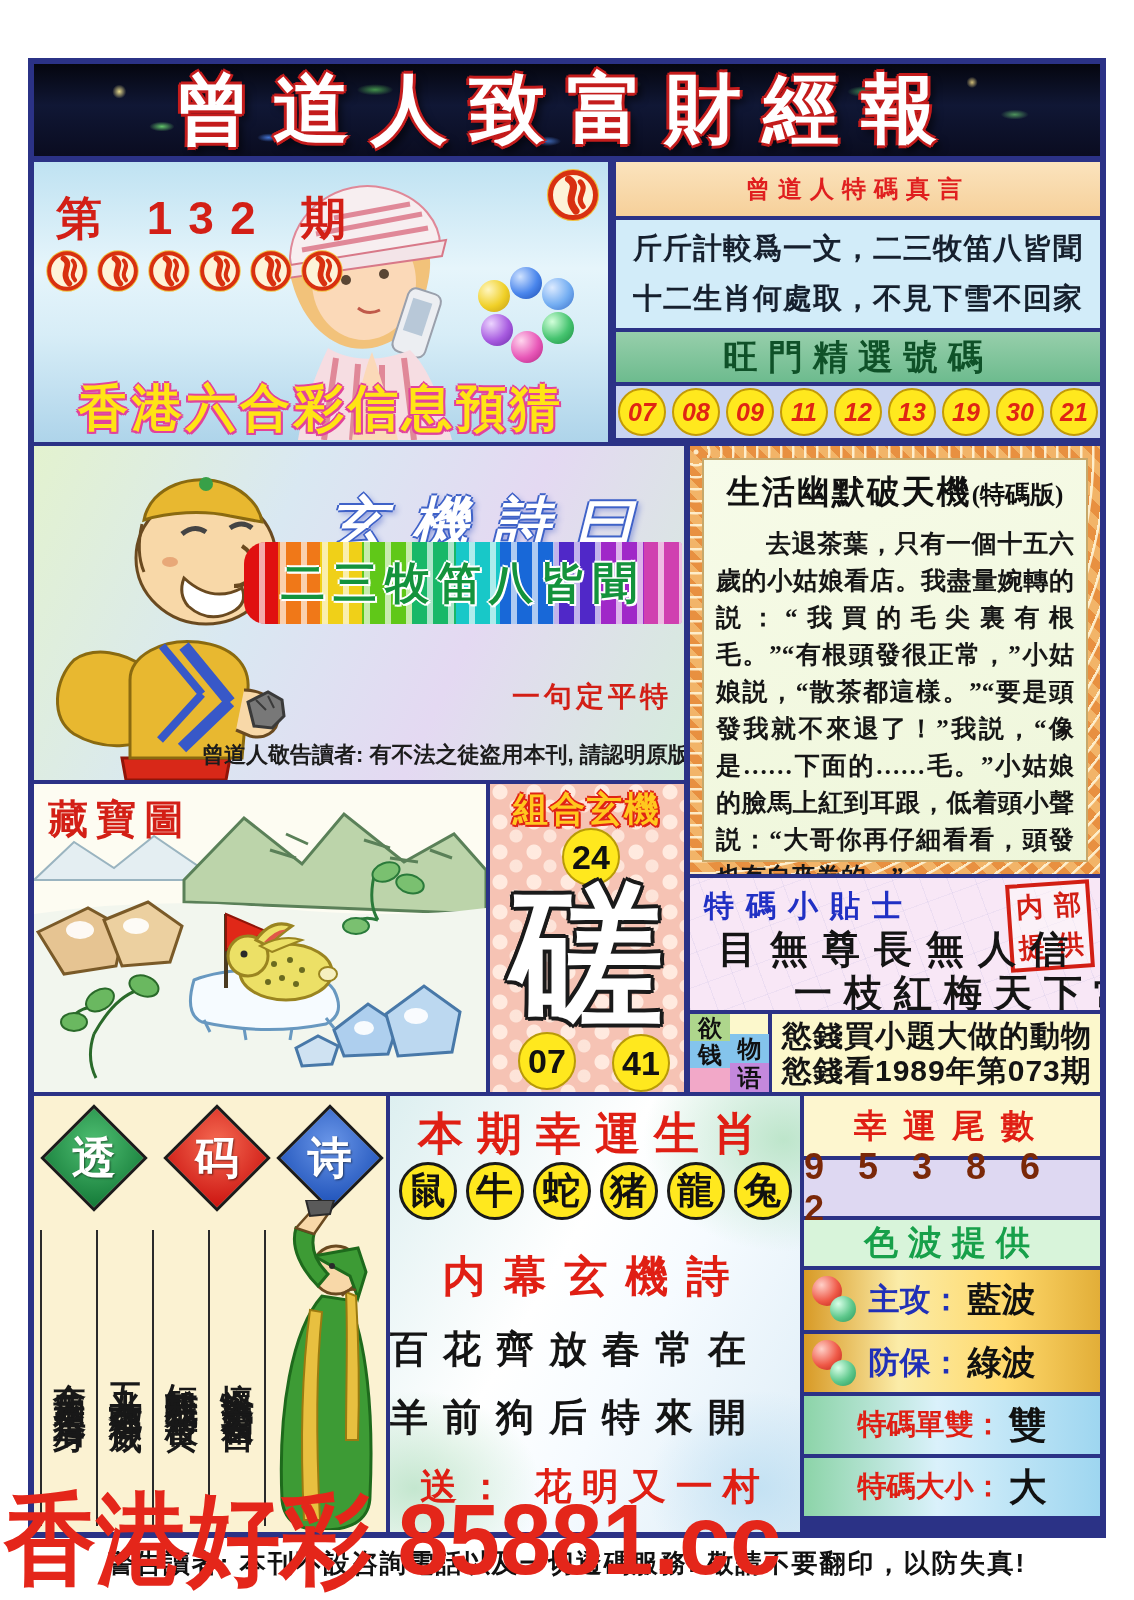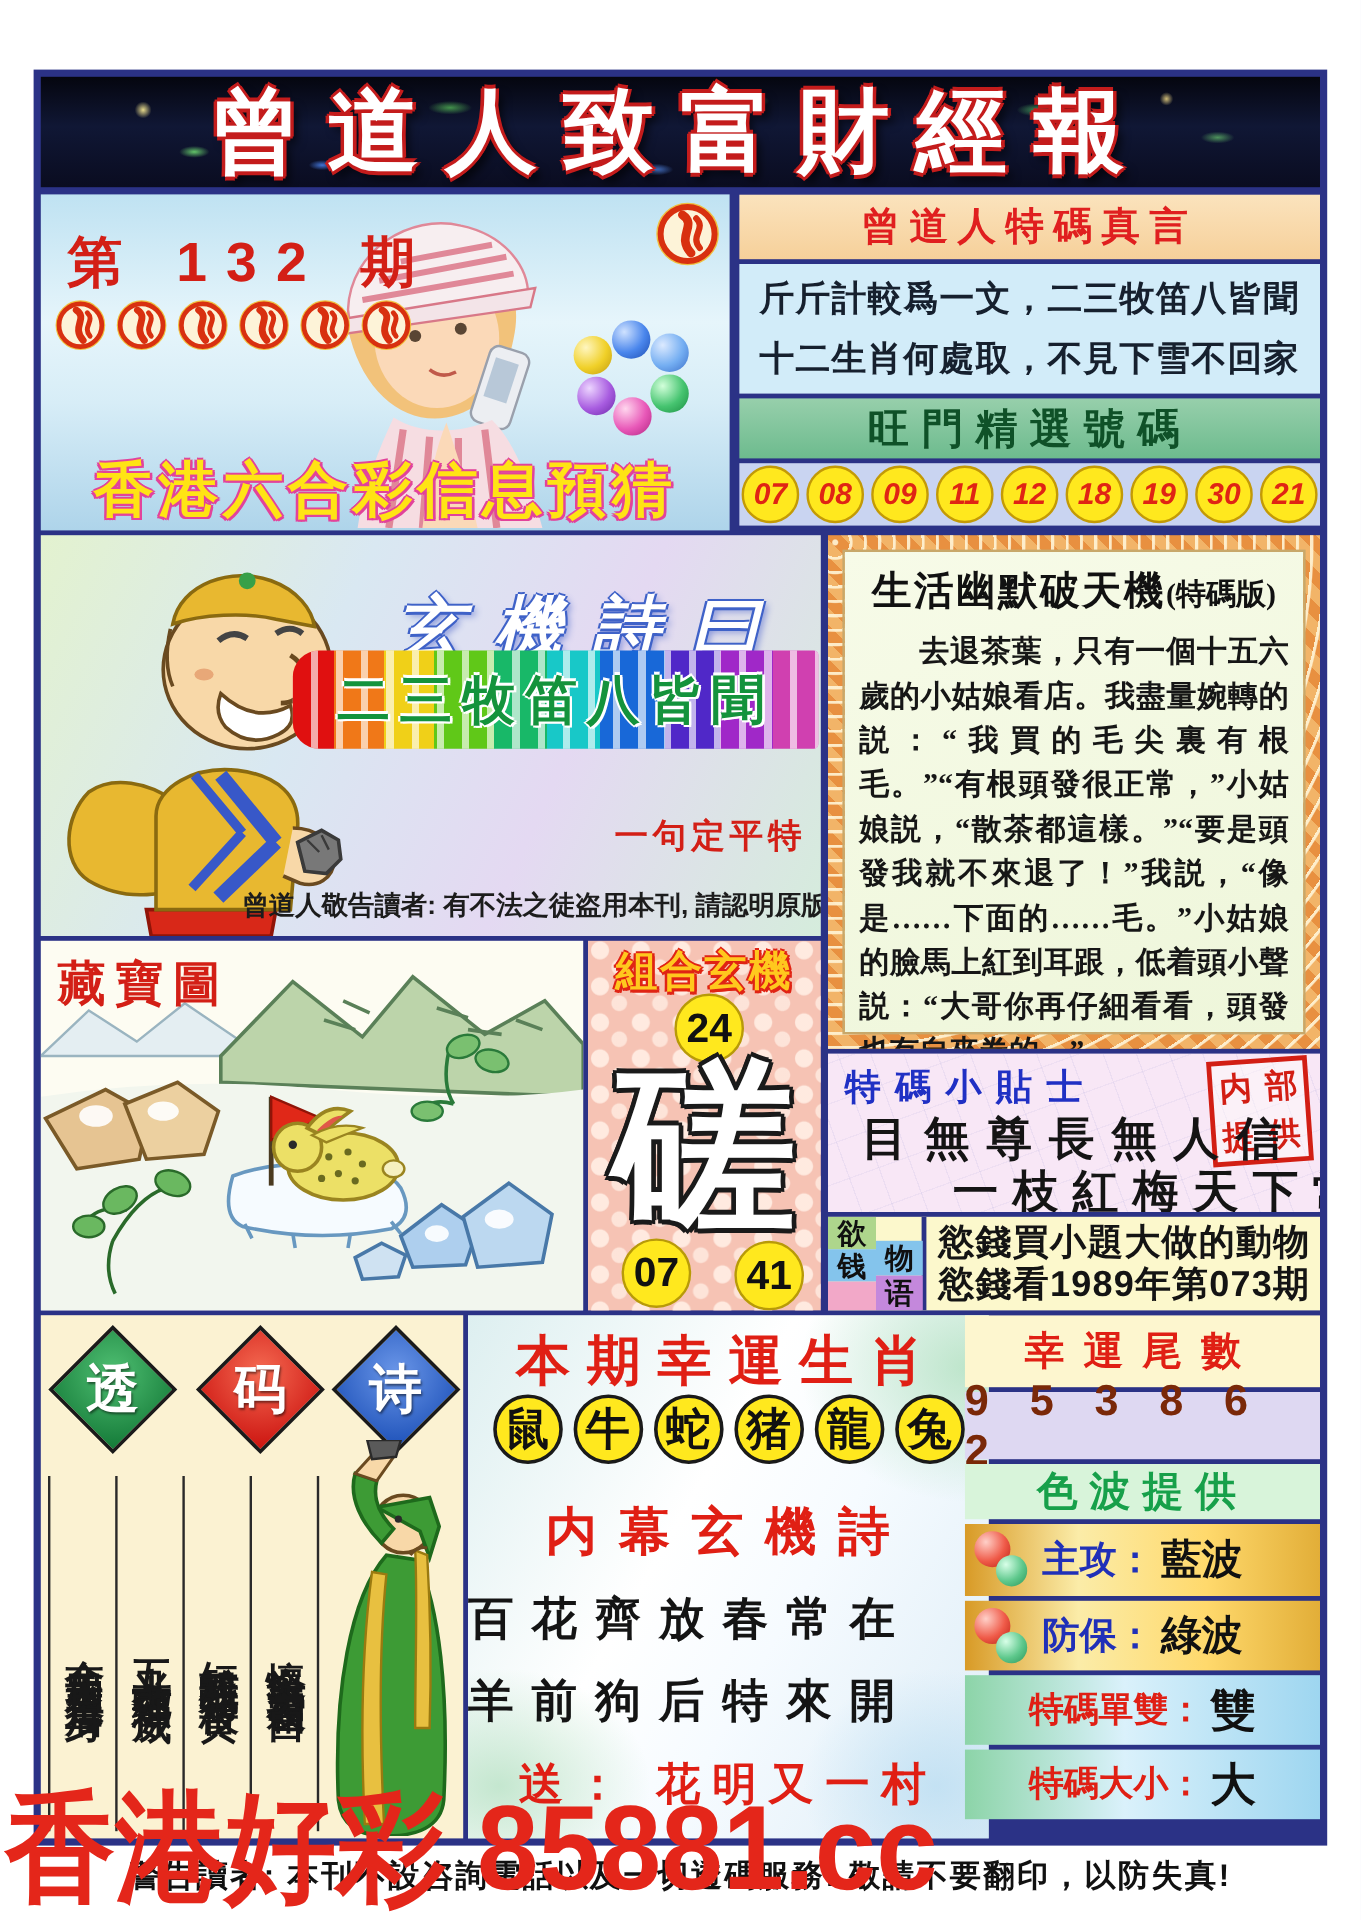--- a/index.html
+++ b/index.html
@@ -39,21 +39,21 @@
     font-size:50px;font-weight:bold;letter-spacing:4px;white-space:nowrap;
     text-shadow:-2px 0 0 #e2439b,2px 0 0 #e2439b,0 -2px 0 #e2439b,0 2px 0 #e2439b,2px 2px 0 #e2439b,-2px 2px 0 #e2439b;}
   .ball{position:absolute;width:32px;height:32px;border-radius:50%;}
   .model-illu{position:absolute;left:198px;top:0;}
 
   
   .topright{left:616px;top:162px;width:484px;height:280px;background:#2b3286;
     display:flex;flex-direction:column;gap:4px;}
   .tr-row{width:100%;display:flex;align-items:center;justify-content:center;}
   .tr-title{height:54px;background:linear-gradient(180deg,#fbe3bd,#f6d09a);color:#e01f1f;
-    font-size:32px;font-weight:bold;letter-spacing:8px;}
+    font-size:24px;font-weight:bold;letter-spacing:8px;}
   .tr-verse{height:108px;background:#d2ecf9;flex-direction:column;gap:10px;}
   .tr-verse div{color:#16202e;font-size:29px;font-weight:bold;letter-spacing:1px;white-space:nowrap;}
   .tr-band{height:50px;background:linear-gradient(180deg,#97cfab,#6dbb8e);color:#0f5128;
     font-size:35px;font-weight:bold;letter-spacing:10px;}
   .tr-nums{height:52px;background:#c9d4f1;gap:6px;}
   .num-circle{width:44px;height:44px;border-radius:50%;background:#ffe81e;border:2px solid #c39a06;
     display:flex;align-items:center;justify-content:center;color:#e02414;font-size:25px;font-weight:bold;font-style:italic;}
 
   
   .midleft{left:34px;top:446px;width:650px;height:334px;
@@ -142,21 +142,21 @@
     border-left:2px solid #2a2a2a;display:flex;align-items:center;justify-content:center;letter-spacing:6px;}
   .poem-col.first{border-right:2px solid #2a2a2a;}
   .scholar{position:absolute;right:2px;top:104px;}
 
   
   .shengxiao{left:390px;top:1096px;width:410px;height:436px;
     background:
       radial-gradient(180px 140px at 6% 90%,rgba(190,228,202,.9),transparent 70%),
       radial-gradient(200px 160px at 96% 10%,rgba(176,224,190,.8),transparent 70%),
       radial-gradient(160px 140px at 90% 90%,rgba(188,222,242,.8),transparent 70%),
-      linear-gradient(120deg,#ddeff0,#ffffff 40%,#f6fbff 60%,#dcecf6); padding-left: 24px;}
+      linear-gradient(120deg,#ddeff0,#ffffff 40%,#f6fbff 60%,#dcecf6);}
   .sx-title{position:absolute;left:0;right:0;top:8px;text-align:center;color:#e01f14;font-size:45px;font-weight:bold;letter-spacing:14px;white-space:nowrap;}
   .sx-circles{position:absolute;left:0;right:0;top:66px;display:flex;justify-content:center;gap:9px;}
   .sx-circle{width:58px;height:58px;border-radius:50%;background:#ffe81e;border:3px solid #1a1a1a;box-sizing:border-box;
     display:flex;align-items:center;justify-content:center;color:#111;font-size:37px;font-weight:bold;font-family:"Liberation Serif",serif;}
   .sx-poemtitle{position:absolute;left:0;right:0;top:152px;text-align:center;color:#e01f14;font-size:43px;font-weight:bold;letter-spacing:18px;white-space:nowrap;}
   .sx-line{position:absolute;left:0;right:0;text-align:left;color:#141414;font-size:38px;font-weight:bold;letter-spacing:15px;white-space:nowrap;}
   .sx-gift{position:absolute;left:0;right:0;top:366px;text-align:center;color:#e01f14;font-size:37px;font-weight:bold;letter-spacing:10px;white-space:nowrap;}
 
   
   .rightcol{left:804px;top:1096px;width:296px;height:436px;display:flex;flex-direction:column;gap:4px;}
@@ -266,21 +266,21 @@
       <div>斤斤計較爲一文，二三牧笛八皆聞</div>
       <div>十二生肖何處取，不見下雪不回家</div>
     </div>
     <div class="tr-row tr-band">旺門精選號碼</div>
     <div class="tr-row tr-nums">
       <span class="num-circle">07</span>
       <span class="num-circle">08</span>
       <span class="num-circle">09</span>
       <span class="num-circle">11</span>
       <span class="num-circle">12</span>
-      <span class="num-circle">18</span>
+      <span class="num-circle">13</span>
       <span class="num-circle">19</span>
       <span class="num-circle">30</span>
       <span class="num-circle">21</span>
     </div>
   </div>
 
   <div class="panel midleft">
     <svg class="monk" width="270" height="330" viewBox="0 0 270 330">
       <path d="M40,210 C20,230 16,268 40,284 C70,302 110,298 128,280 C140,262 132,232 112,218 C90,202 60,196 40,210 Z" fill="#e8b830" stroke="#8a6a10" stroke-width="3"></path>
       <path d="M88,308 L196,308 L192,330 L92,330 Z" fill="#d82818" stroke="#901408" stroke-width="3"></path>

